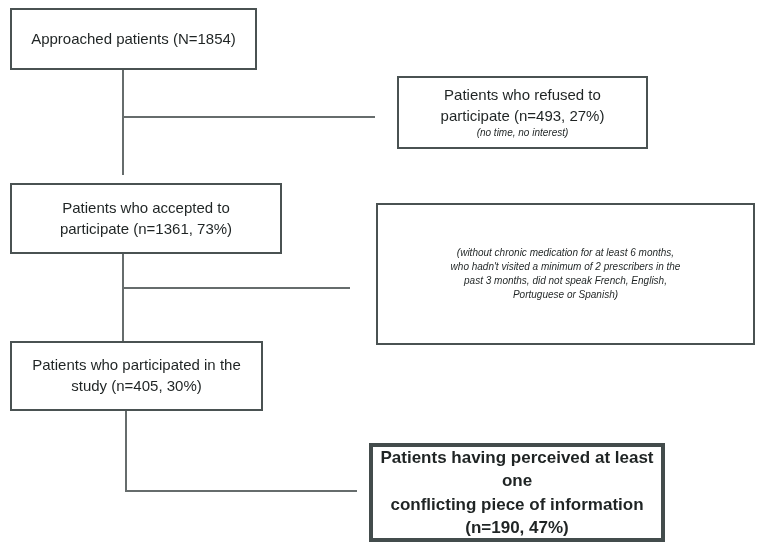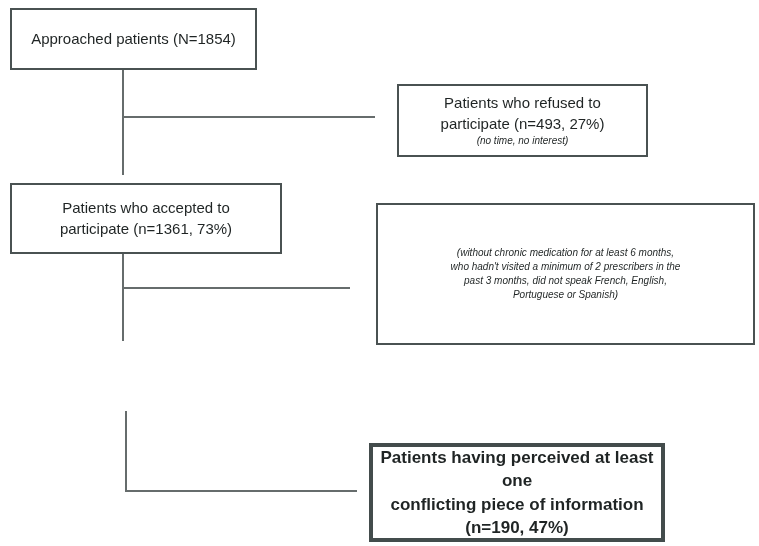--- a/index.html
+++ b/index.html
@@ -33,21 +33,21 @@
   .box .txt { display: block; white-space: pre-line; font-size: 15px; line-height: 1.38; }
   .box .note { display: block; white-space: pre-line; font-size: 10px; line-height: 1.38; font-style: italic; }
   .box.emphasis { border-width: 4px; border-color: var(--emphasis-border); }
   .box.emphasis .txt { font-weight: bold; font-size: 17px; }
   .line { position: absolute; background: var(--connector); }
   .vline { width: 1.5px; }
   .hline { height: 1.5px; }
 
   
   #box-approached    { left: 10px;  top: 8px;   width: 247px; height: 62px; }
-  #box-refused       { left: 397px; top: 84px;  width: 251px; height: 73px; }
+  #box-refused       { left: 397px; top: 76px;  width: 251px; height: 73px; }
   #box-accepted      { left: 10px;  top: 183px; width: 272px; height: 71px; }
   #box-excluded      { left: 376px; top: 203px; width: 379px; height: 142px; }
   #box-participated  { left: 10px;  top: 341px; width: 253px; height: 70px; }
   #box-outcome       { left: 369px; top: 443px; width: 296px; height: 99px; }
 
   #v1 { left: 122px; top: 70px;  height: 105px; }
   #h1 { left: 122px; top: 116px; width: 253px; }
   #v2 { left: 122px; top: 246px; height: 95px; }
   #h2 { left: 122px; top: 287px; width: 228px; }
   #v3 { left: 125px; top: 411px; height: 81px; }
@@ -88,20 +88,26 @@
 
   <div class="box" id="box-excluded">
     <div>
       <span class="note">(without chronic medication for at least 6 months,
 who hadn't visited a minimum of 2 prescribers in the
 past 3 months, did not speak French, English,
 Portuguese or Spanish)</span>
     </div>
   </div>
 
+  <div class="box" id="box-participated">
+    <div>
+      <span class="txt">Patients who participated in the
+study (n=405, 30%)</span>
+    </div>
+  </div>
 
   <div class="box emphasis" id="box-outcome">
     <div>
       <span class="txt">Patients having perceived at least one
 conflicting piece of information
 (n=190, 47%)</span>
     </div>
   </div>
 
 </div>

